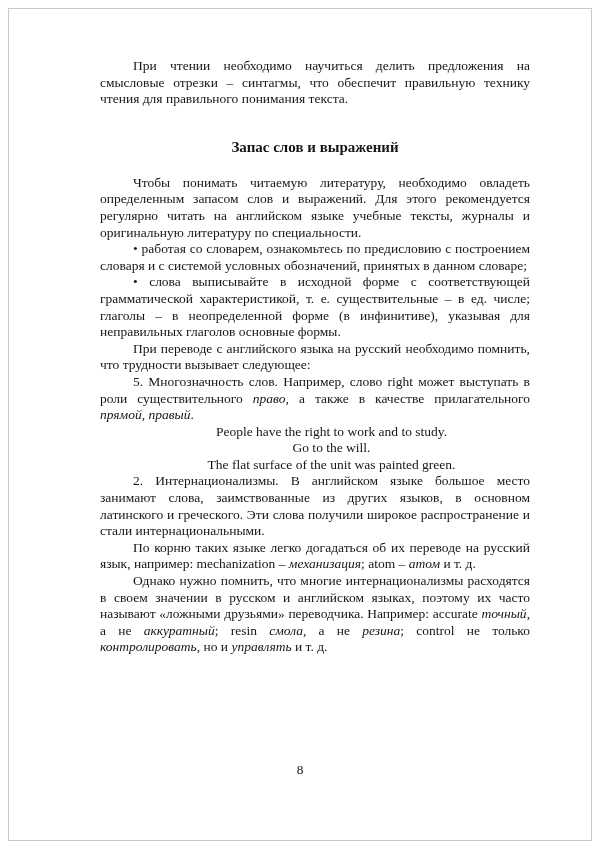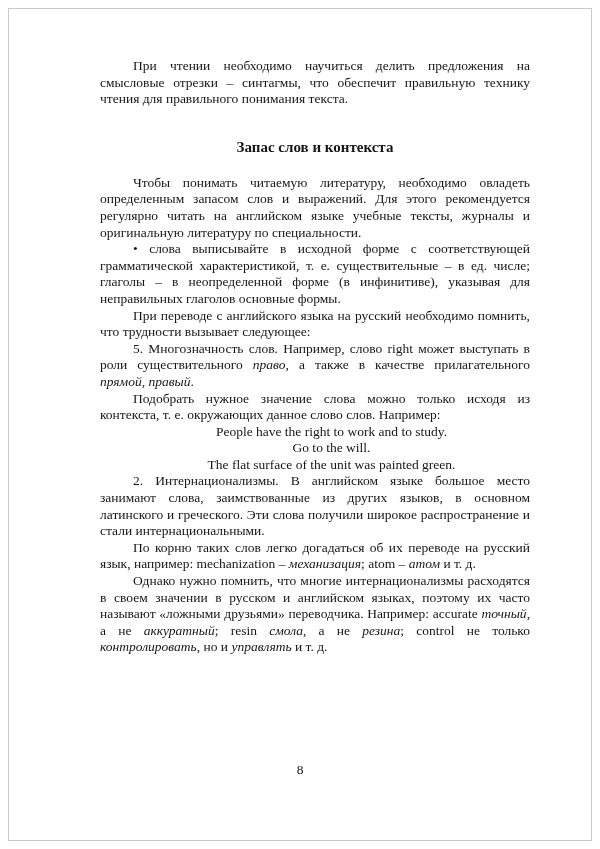--- a/index.html
+++ b/index.html
@@ -50,27 +50,27 @@
   }
   i { font-style: italic; }
 </style>
 </head>
 <body>
 
 <div class="page">
   <div class="frame"></div>
   <div class="content">
       <p class="para"><span>При чтении необходимо научиться делить предложения на смысловые отрезки – синтагмы, что обеспечит правильную технику чтения для правильного понимания текста.</span></p>
-      <h2 class="heading"><span>Запас слов и контекста</span></h2>
+      <h2 class="heading"><span>Запас слов и выражений</span></h2>
       <p class="para"><span>Чтобы понимать читаемую литературу, необходимо овладеть определенным запасом слов и выражений. Для этого рекомендуется регулярно читать на английском языке учебные тексты, журналы и оригинальную литературу по специальности.</span></p>
+      <p class="para bullet"><span>• работая со словарем, ознакомьтесь по предисловию с построением словаря и с системой условных обозначений, принятых в данном словаре;</span></p>
       <p class="para bullet"><span>• слова выписывайте в исходной форме с соответствующей грамматической характеристикой, т. е. существительные – в ед. числе; глаголы – в неопределенной форме (в инфинитиве), указывая для неправильных глаголов основные формы.</span></p>
       <p class="para"><span>При переводе с английского языка на русский необходимо помнить, что трудности вызывает следующее:</span></p>
       <p class="para"><span>5. Многозначность слов. Например, слово right может выступать в роли существительного </span><i>право</i><span>, а также в качестве прилагательного </span><i>прямой, правый</i><span>.</span></p>
-      <p class="para"><span>Подобрать нужное значение слова можно только исходя из контекста, т. е. окружающих данное слово слов. Например:</span></p>
       <p class="para example"><span>People have the right to work and to study.</span></p>
       <p class="para example"><span>Go to the will.</span></p>
       <p class="para example"><span>The flat surface of the unit was painted green.</span></p>
       <p class="para"><span>2. Интернационализмы. В английском языке большое место занимают слова, заимствованные из других языков, в основном латинского и греческого. Эти слова получили широкое распространение и стали интернациональными.</span></p>
-      <p class="para"><span>По корню таких слов легко догадаться об их переводе на русский язык, например: mechanization – </span><i>механизация</i><span>; atom – </span><i>атом</i><span> и т. д.</span></p>
+      <p class="para"><span>По корню таких языке легко догадаться об их переводе на русский язык, например: mechanization – </span><i>механизация</i><span>; atom – </span><i>атом</i><span> и т. д.</span></p>
       <p class="para"><span>Однако нужно помнить, что многие интернационализмы расходятся в своем значении в русском и английском языках, поэтому их часто называют «ложными друзьями» переводчика. Например: accurate </span><i>точный</i><span>, а не </span><i>аккуратный</i><span>; resin </span><i>смола</i><span>, а не </span><i>резина</i><span>; control не только </span><i>контролировать</i><span>, но и </span><i>управлять</i><span> и т. д.</span></p>
     </div>
   <div class="page-number">8</div>
 </div>
 
 </body></html>

